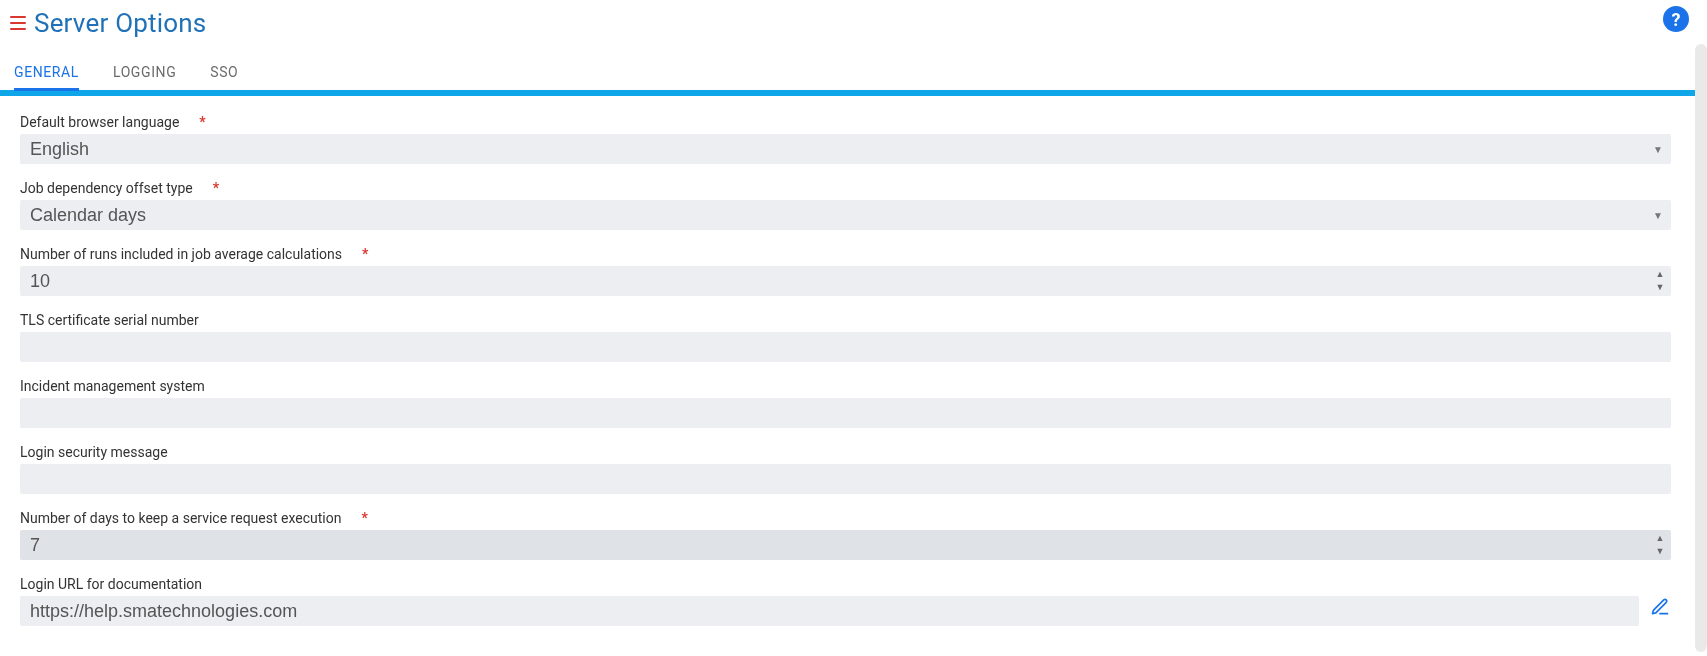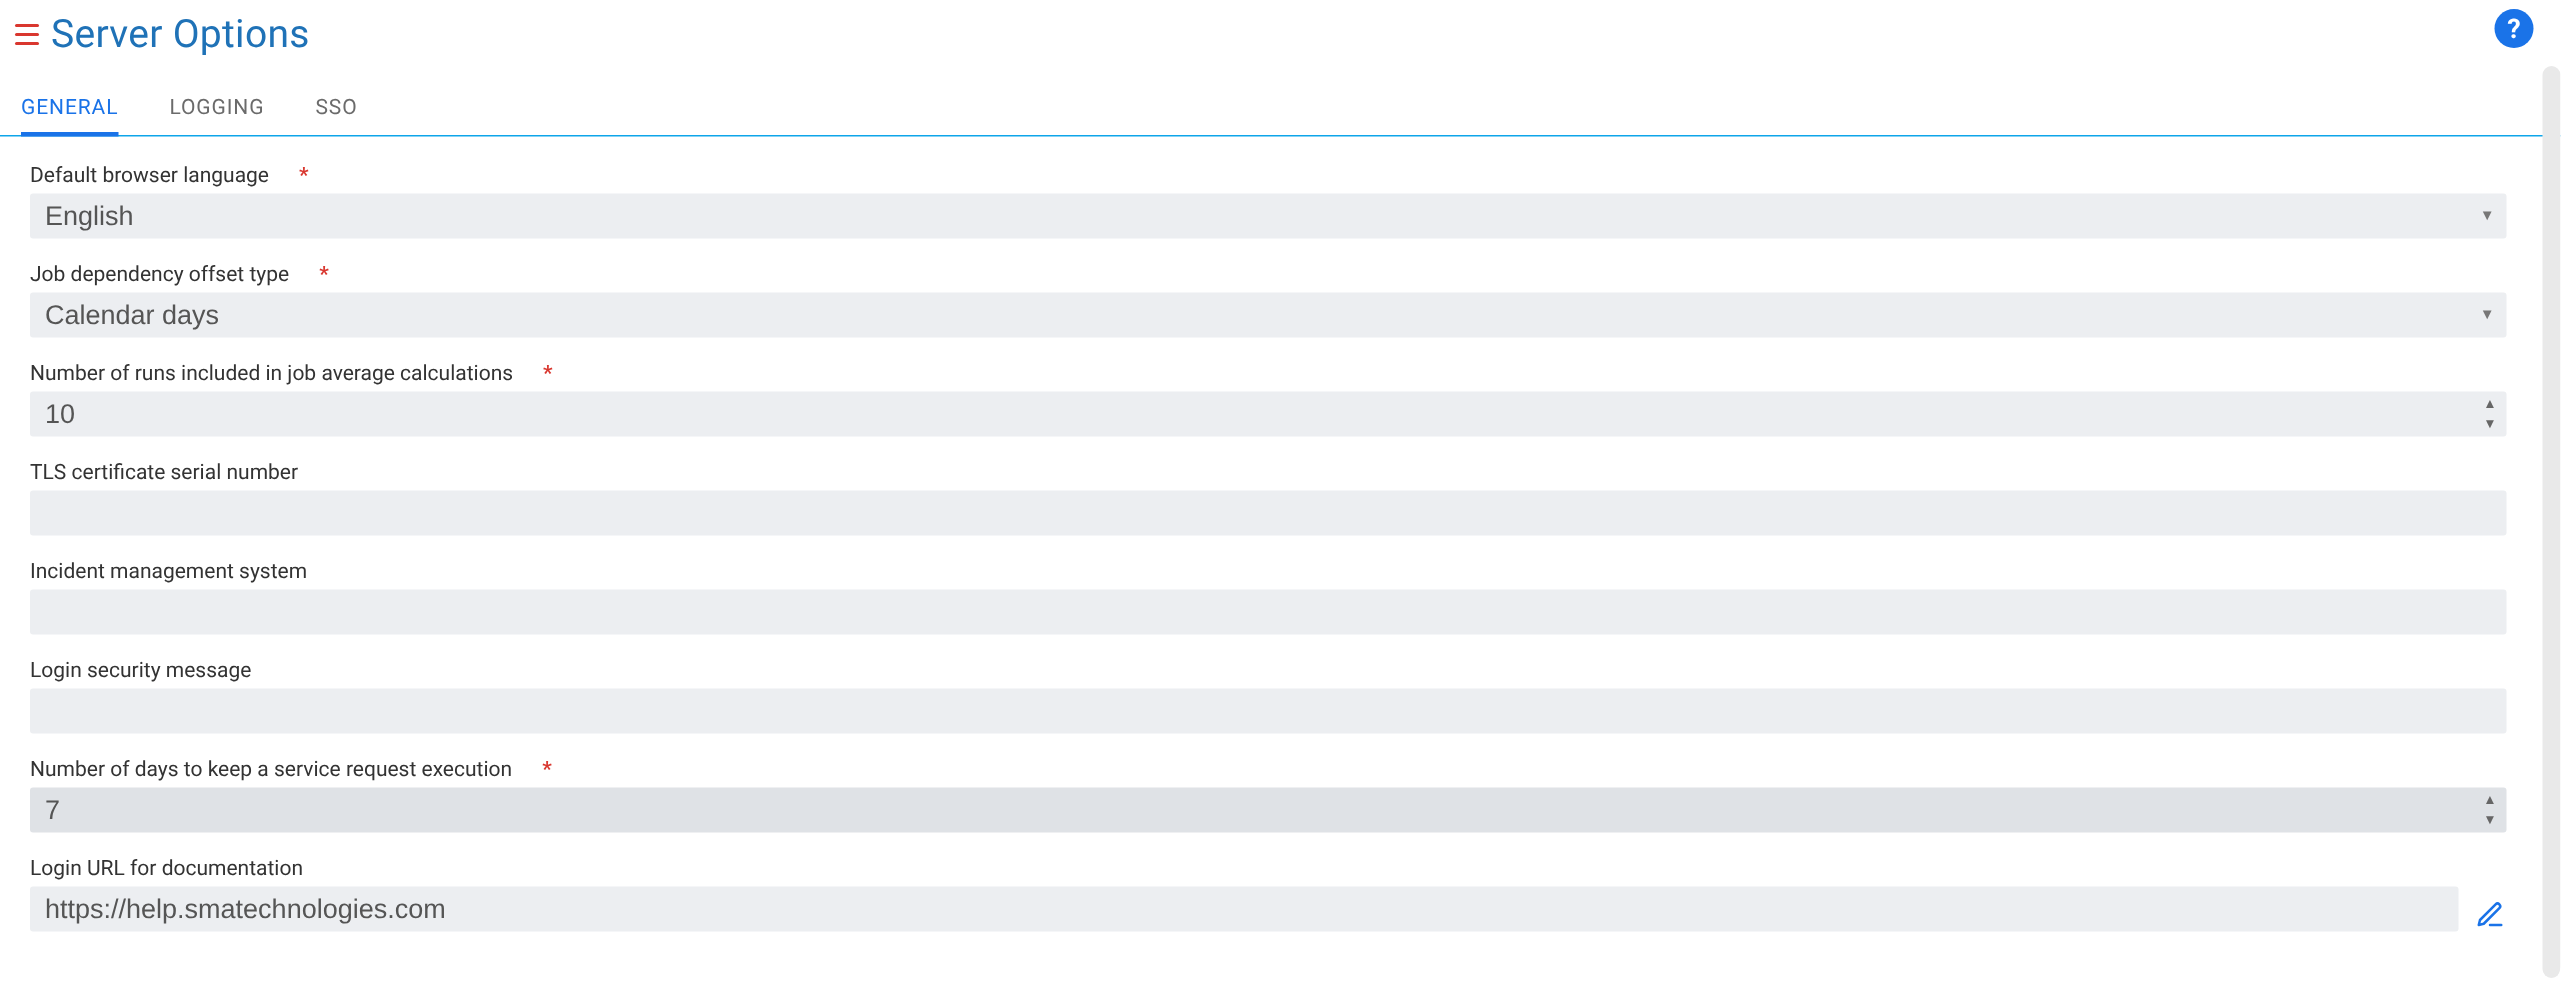--- a/index.html
+++ b/index.html
@@ -4,35 +4,35 @@
 <style>
   * { box-sizing: border-box; margin: 0; padding: 0; }
   html, body { width: 100%; height: 100%; font-family: -apple-system, BlinkMacSystemFont, "Segoe UI", Roboto, Arial, sans-serif; background: #fff; color: #333; }
   .page { position: relative; width: 100%; min-height: 656px; overflow-x: hidden; border-radius: 12px; }
   .scrollbar-shadow { position: absolute; top: 44px; right: 0; width: 12px; height: 608px; background: #e9e9e9; border-radius: 6px; }
   .header { display: flex; align-items: center; padding: 8px 10px 4px 10px; }
   .hamburger { width: 16px; height: 14px; display: flex; flex-direction: column; justify-content: space-between; margin-right: 8px; cursor: pointer; }
   .hamburger span { display: block; height: 2px; background: #d9372f; border-radius: 1px; }
   .page-title { font-size: 26px; font-weight: 400; color: #1f72b7; letter-spacing: .2px; }
   .help-badge { position: absolute; top: 6px; right: 18px; width: 26px; height: 26px; border-radius: 50%; background: #1a73e8; color: #fff; font-weight: 700; font-size: 18px; display: flex; align-items: center; justify-content: center; cursor: pointer; }
-  .tabs { display: flex; gap: 34px; padding: 10px 14px 0 14px; border-bottom: 1px solid #0ea5e9; margin-top: 6px; }
+  .tabs { display: flex; gap: 34px; padding: 10px 14px 0 14px; border-bottom: 6px solid #0ea5e9; margin-top: 6px; }
   .tab { padding: 6px 0 10px 0; font-size: 14px; letter-spacing: .6px; color: #6b6b6b; cursor: pointer; position: relative; }
   .tab.active { color: #1a73e8; }
   .tab.active::after { content: ""; position: absolute; left: 0; right: 0; bottom: -1px; height: 3px; background: #1a73e8; }
   .form { padding: 18px 22px 20px 20px; display: flex; flex-direction: column; gap: 16px; margin-right: 14px; }
   .field-group { display: flex; flex-direction: column; gap: 4px; }
   .label-row { display: flex; align-items: center; gap: 20px; font-size: 14px; color: #333; text-align: right; }
   .req { color: #d9372f; font-weight: 700; }
   .field { position: relative; width: 100%; }
   .control { width: 100%; height: 30px; background: #eceef1; border: none; border-radius: 2px; padding: 0 10px; font-size: 18px; color: #555; outline: none; }
   .control.darker { background: #dfe2e6; }
   .select .caret { position: absolute; right: 8px; top: 50%; transform: translateY(-50%); color: #777; font-size: 10px; pointer-events: none; }
   .spinner .steps { position: absolute; right: 2px; top: 2px; bottom: 2px; width: 18px; display: flex; flex-direction: column; }
   .spinner .steps button { flex: 1; border: none; background: transparent; cursor: pointer; font-size: 9px; color: #666; padding: 0; line-height: 1; }
-  .url-row { display: flex; align-items: flex-end; gap: 10px; }
+  .url-row { display: flex; align-items: flex-start; gap: 10px; }
   .url-row .field { flex: 1; }
   .edit-btn { width: 22px; height: 22px; display: flex; align-items: center; justify-content: center; color: #1a73e8; cursor: pointer; }
   .edit-btn svg { width: 20px; height: 20px; }
 </style>
 </head>
 <body>
 
 <div class="page">
   <div class="scrollbar-shadow"></div>
 

